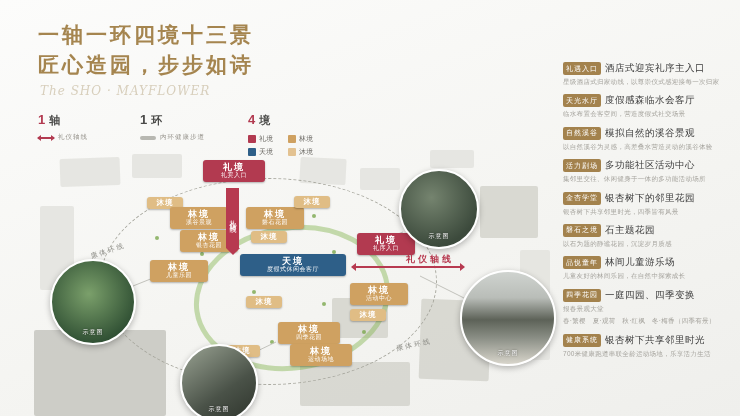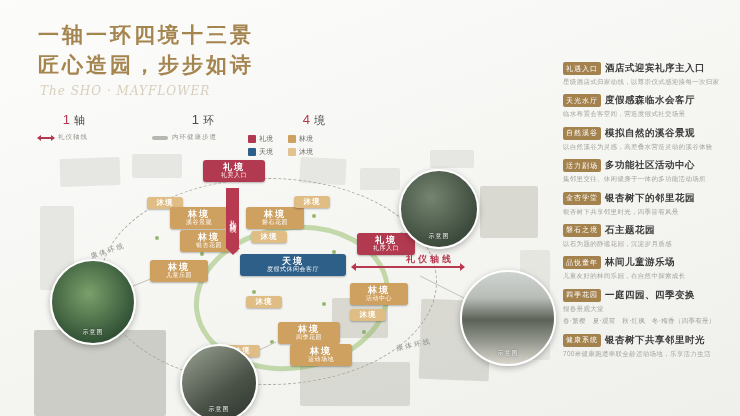--- a/index.html
+++ b/index.html
@@ -8,21 +8,21 @@
          background:linear-gradient(160deg,#fcfcfb 0%,#f5f5f2 55%,#efefec 100%);}
 
   
   .title{position:absolute;left:38px;top:20px;z-index:8;}
   .title .line{font-size:21px;font-weight:bold;color:#a5854f;letter-spacing:3px;line-height:30px;}
   .watermark{position:absolute;left:40px;top:84px;font-family:"DejaVu Serif","Liberation Serif",serif;
              font-style:italic;font-size:12px;color:rgba(160,138,90,.38);letter-spacing:1px;z-index:8;}
 
   
   .lg{position:absolute;top:112px;z-index:8;}
-  .lg-head{font-size:11px;font-weight:normal;color:#4a4a48;letter-spacing:3px;text-align:right;}
+  .lg-head{font-size:11px;font-weight:bold;color:#4a4a48;letter-spacing:3px;}
   .lg-head .num{font-size:13px;margin-right:1px;}
   .num-red{color:#b23a50;}
   .lg-sub{display:flex;align-items:center;gap:4px;margin-top:5px;font-size:6.5px;color:#98958e;letter-spacing:1px;}
   .ax-icon{position:relative;width:16px;height:2px;background:#b23a50;flex:none;}
   .ax-icon::before{content:"";position:absolute;left:-4px;top:-2px;border:3px solid transparent;border-right:4px solid #b23a50;}
   .ax-icon::after{content:"";position:absolute;right:-4px;top:-2px;border:3px solid transparent;border-left:4px solid #b23a50;}
   .ring-icon{width:16px;height:4px;border-radius:2px;background:#b7b7b1;flex:none;}
   .realm-grid{display:grid;grid-template-columns:40px 40px;grid-auto-rows:13px;margin-top:4px;}
   .realm-chip{display:flex;align-items:center;gap:3px;font-size:7px;color:#6c6a65;}
   .chip{width:8px;height:8px;border-radius:1px;flex:none;}
@@ -71,21 +71,21 @@
             background:linear-gradient(145deg,#9aa393,#4a5248 60%,#2e342c);}
   .photo.p4{left:460px;top:270px;width:92px;height:92px;
             background:linear-gradient(180deg,#cfd3cf 0%,#b9bdb8 28%,#5d6258 52%,#8b8f86 72%,#d8d5cb 100%);}
 
   
   .panel{position:absolute;left:563px;top:62px;width:170px;z-index:8;}
   .p-item{margin-bottom:7px;}
   .p-head{display:flex;align-items:center;}
   .p-tag{background:#a3824d;color:#fff;font-size:7px;letter-spacing:1px;
          padding:1.5px 3px;border-radius:2px;margin-right:4px;flex:none;}
-  .p-heading{font-size:9.5px;font-weight:bold;color:#3b3b3b;letter-spacing:.5px;white-space:nowrap;}
+  .p-heading{font-size:9.5px;font-weight:normal;color:#3b3b3b;letter-spacing:.5px;white-space:nowrap;}
   .p-desc{font-size:6.5px;color:#a6a49e;line-height:1.6;margin-top:2px;letter-spacing:.3px;}
 
   .overlay-svg{position:absolute;left:0;top:0;z-index:3;pointer-events:none;}
 </style>
 </head>
 <body>
 
 <div class="stage">
 
   <div class="title">
@@ -96,21 +96,21 @@
 
   <div class="lg" style="left:38px;">
     <div class="lg-head">
       <span class="num num-red">1</span><span>轴</span>
     </div>
     <div class="lg-sub">
       <span class="ax-icon"></span>
       <span>礼仪轴线</span>
     </div>
   </div>
-  <div class="lg" style="left:152px;">
+  <div class="lg" style="left:140px;">
     <div class="lg-head">
       <span class="num">1</span><span>环</span>
     </div>
     <div class="lg-sub">
       <span class="ring-icon"></span>
       <span>内环健康步道</span>
     </div>
   </div>
   <div class="lg" style="left:248px;">
     <div class="lg-head">

